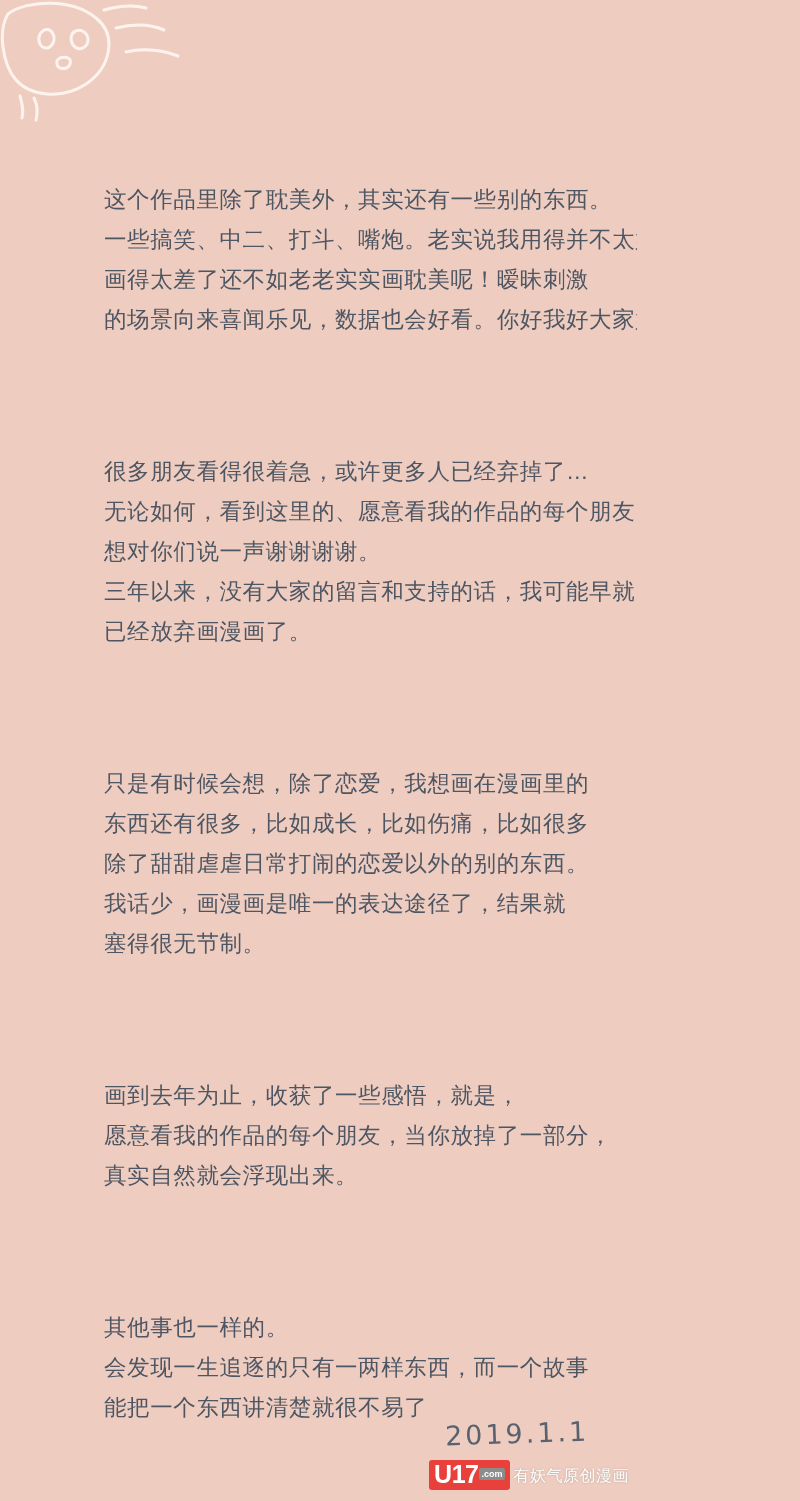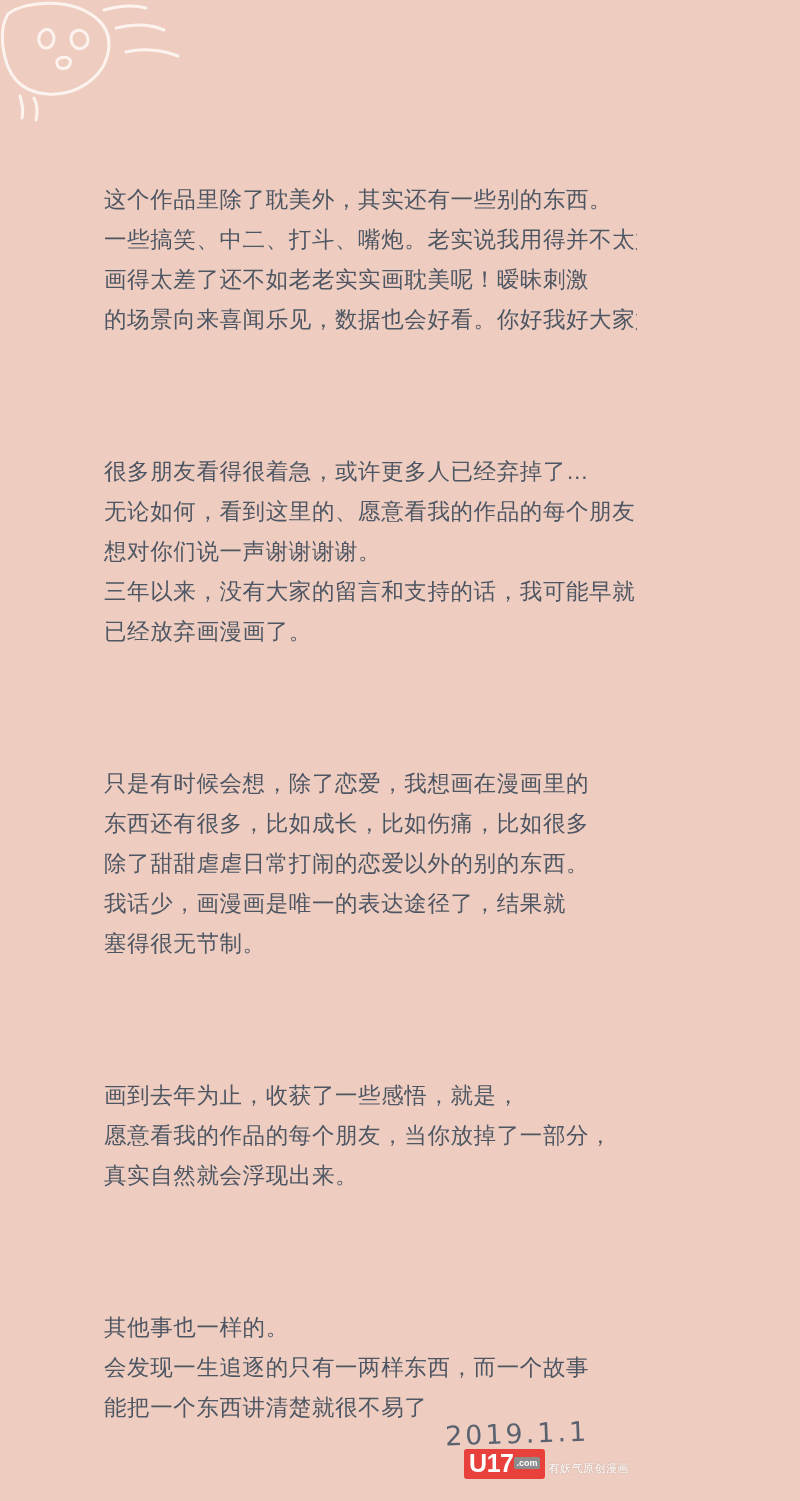--- a/index.html
+++ b/index.html
@@ -61,21 +61,21 @@
     font-size: 27px;
     letter-spacing: 3px;
     font-family: "DejaVu Sans", sans-serif;
     transform: rotate(-2deg);
   }
 
   
   .watermark {
     position: absolute;
     right: 8px;
-    bottom: 22px;
+    bottom: 11px;
     display: flex;
     align-items: flex-end;
     gap: 4px;
     justify-content: center;
   }
   .wm-logo {
     background: #e8413c;
     color: #ffffff;
     font-weight: bold;
     font-size: 25px;
@@ -90,21 +90,21 @@
     color: #ffffff;
     background: #8c8c8c;
     padding: 1px 2px;
     border-radius: 2px;
     vertical-align: top;
     margin-left: 1px;
     letter-spacing: 0;
   }
   .wm-sub {
     color: #ffffff;
-    font-size: 11px;
+    font-size: 16px;
     letter-spacing: 0.5px;
     padding-bottom: 3px;
     text-shadow: 0 0 2px rgba(0,0,0,.25);
   }
 </style>
 </head>
 <body>
 
 <div class="page">
 

